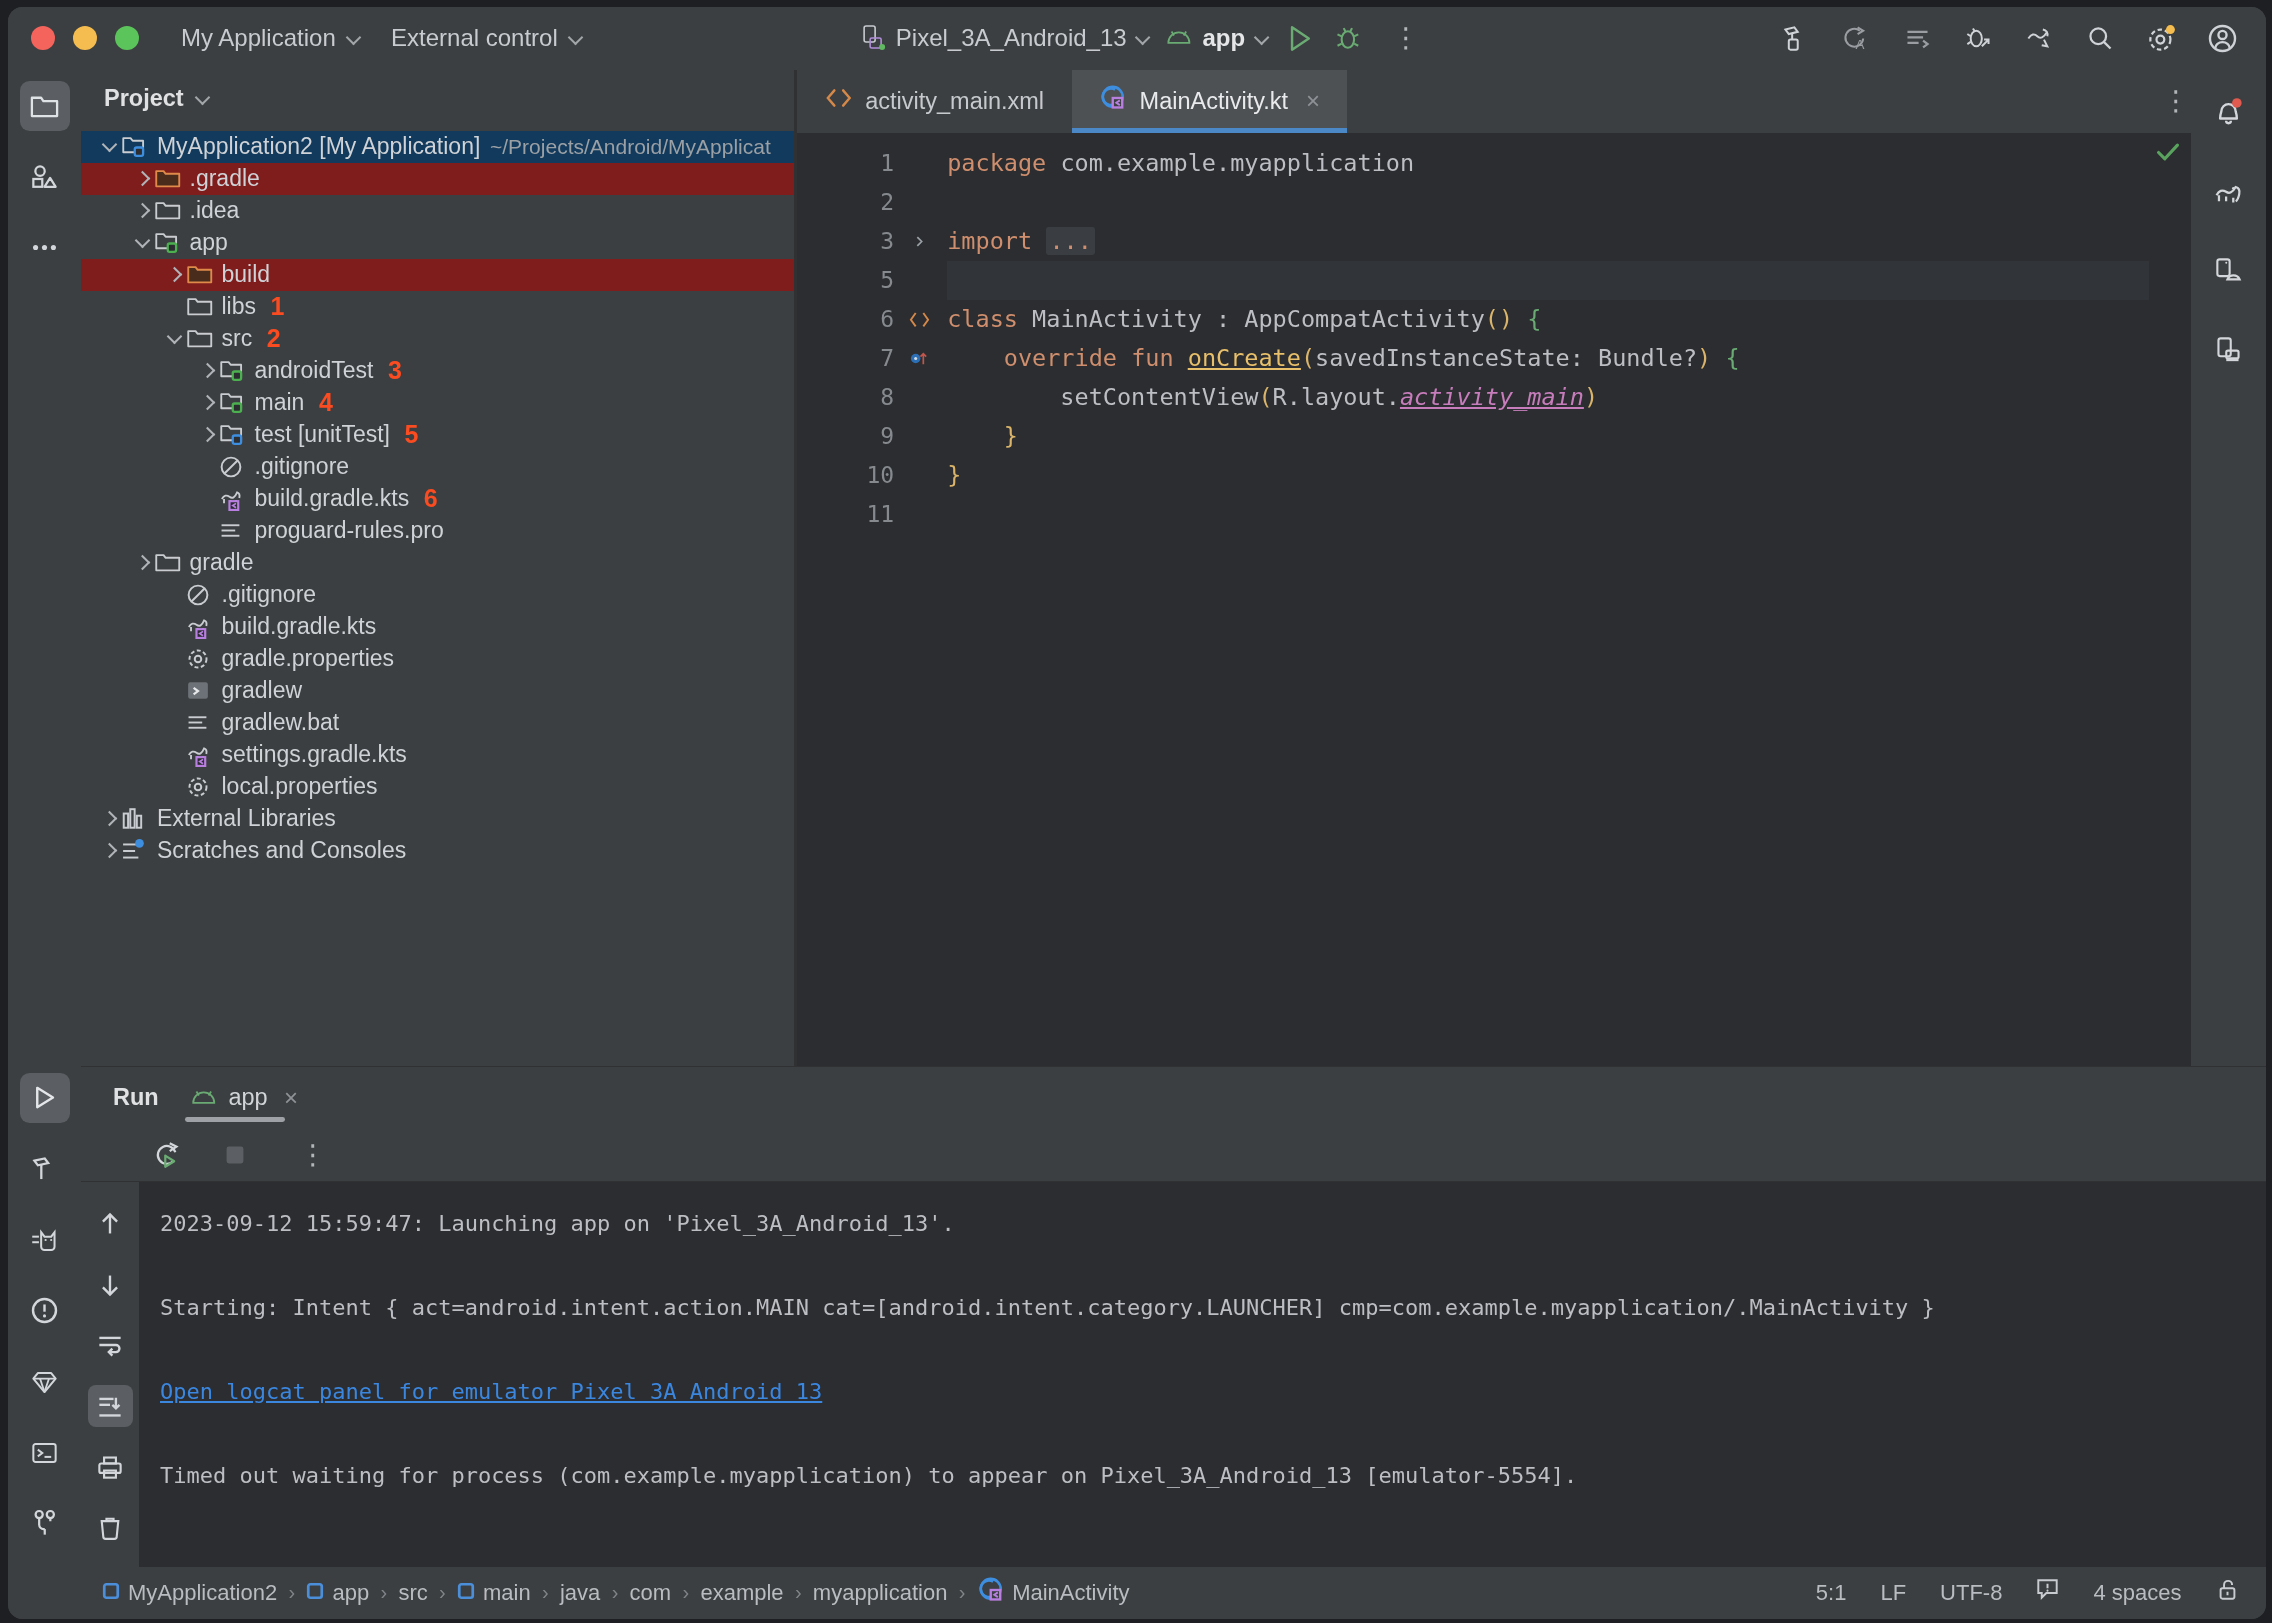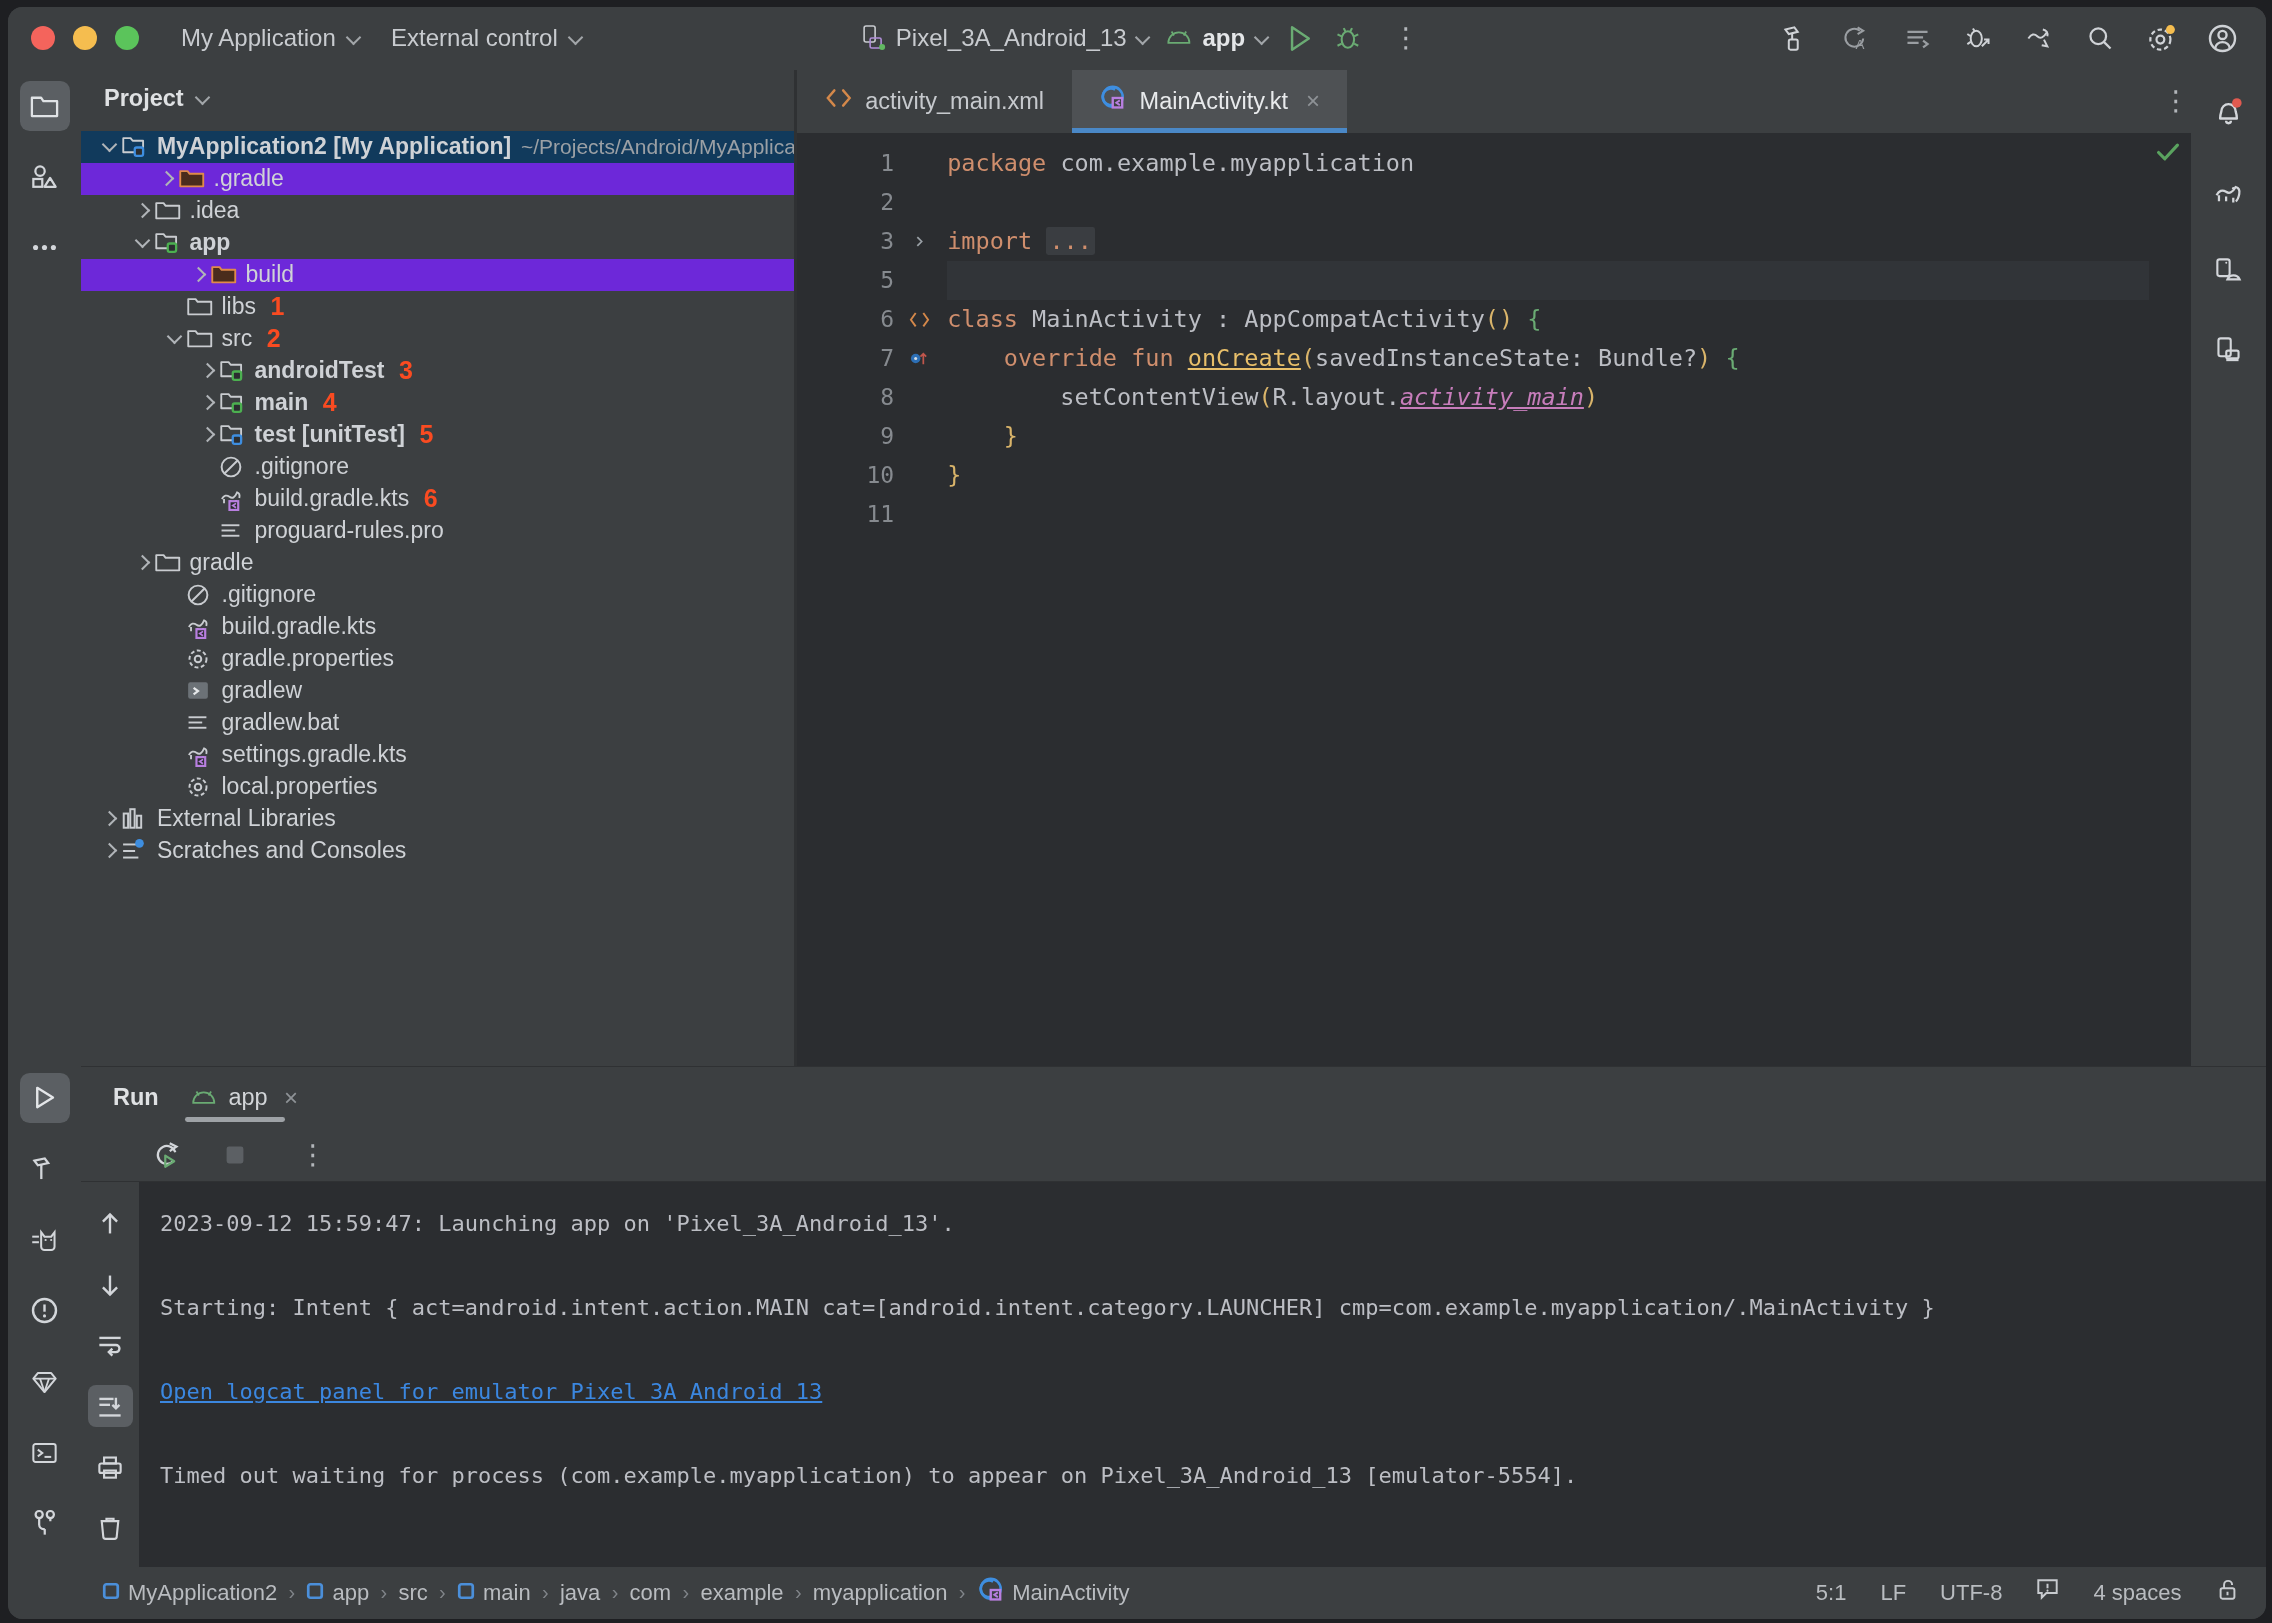--- a/index.html
+++ b/index.html
@@ -88,34 +88,34 @@
     padding-left: 23px; gap: 13px; text-align: center;
   }
   .project-head .ttl { color: #dfe1e3; font-size: 23.5px; font-weight: 600; }
   .tree { flex: 1; overflow: hidden; padding-top: 3.2px; }
   .row {
     height: 32px; display: flex; align-items: center;
     color: #cfd2d6; font-size: 23px; white-space: nowrap;
     position: relative;
   }
   .row.sel { background: #113a5c; }
-  .row.excluded { background: #6d28d9; padding-left: 24px; }
+  .row.excluded { background: #7f1d1d; }
   .row .arrow {
     width: 21px; height: 21px; position: relative; flex: 0 0 21px;
   }
   .row .arrow.r::after, .row .arrow.d::after {
     content: ""; position: absolute;
     border-right: 2.4px solid #b0b4b8; border-bottom: 2.4px solid #b0b4b8;
     width: 9px; height: 9px; left: 4px; top: 4.9px;
   }
   .row .arrow.r::after { transform: rotate(-45deg); }
   .row .arrow.d::after { transform: rotate(45deg); top: 2.4px; }
   .row .ico { width: 29px; height: 24px; flex: 0 0 29px; margin-right: 6.5px; display:flex; align-items:center; }
   .row .lbl { }
-  .row .lbl.b { font-weight: bold; }
+  .row .lbl.b { font-weight: normal; }
   .row .path { color: #9ba0a5; font-size: 21px; margin-left: 9.7px; }
   .annot {
     color: #fa4b21; font-weight: bold; font-size: 25px;
     margin-left: 14.6px;
   }
 
   .vsplit { width: 3.2px; background: #2f3133; flex: 0 0 3.2px; }
 
   
   .editor { flex: 1; display: flex; flex-direction: column; min-width: 0; background: #2b2d30; }

